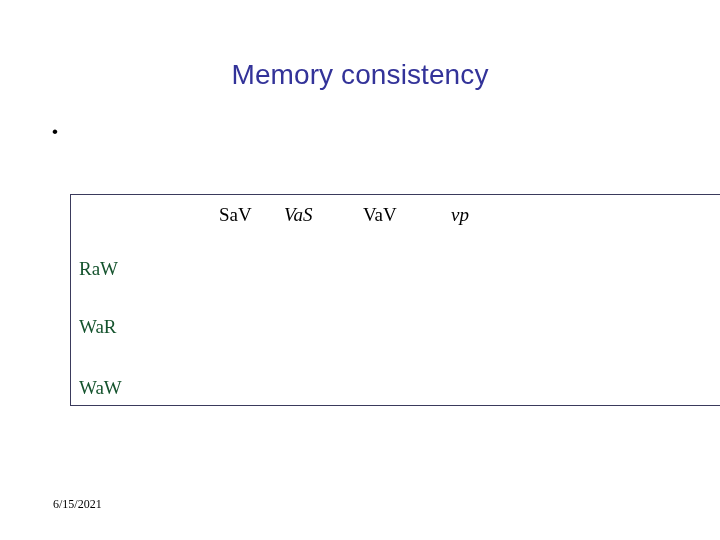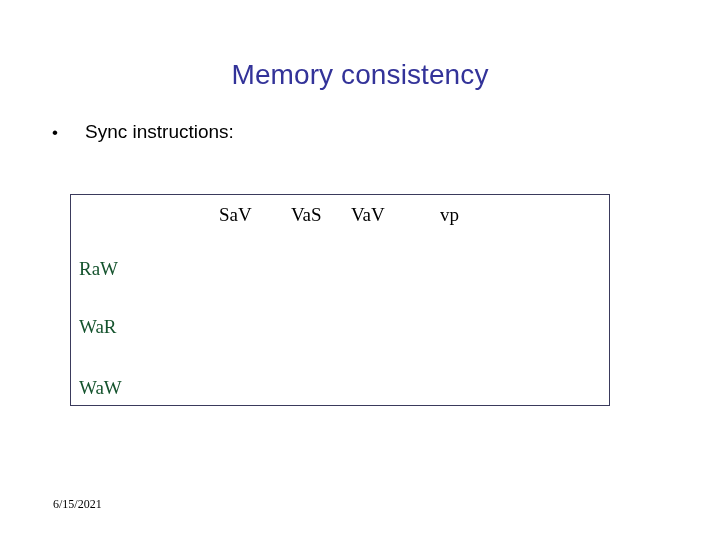--- a/index.html
+++ b/index.html
@@ -61,21 +61,21 @@
   .bullet-text {
     margin-left: 16px;
     white-space: nowrap;
   }
 
   
   .matrix {
     position: absolute;
     left: 70px;
     top: 194px;
-    width: 540px;
+    width: 651px;
     height: 212px;
     border: 1px solid #3a3a5c;
     box-sizing: border-box;
     background: transparent;
     text-align: right;
   }
 
   .matrix-header {
     position: absolute;
     left: 0;
@@ -86,23 +86,23 @@
   .col-head {
     position: absolute;
     top: 0;
     font-family: "Liberation Serif", serif;
     font-size: 19px;
     line-height: 28px;
     color: #000000;
     white-space: nowrap;
   }
   .col-head.c0 { left: 148px; }
-  .col-head.c1 { left: 220px; }
-  .col-head.c2 { left: 280px; }
-  .col-head.c3 { left: 369px; }
+  .col-head.c1 { left: 213px; font-style: italic; }
+  .col-head.c2 { left: 292px; }
+  .col-head.c3 { left: 380px; font-style: italic; }
 
   .row-label {
     position: absolute;
     left: 8px;
     font-family: "Liberation Serif", serif;
     font-size: 19px;
     line-height: 26px;
     color: #14532d;
     white-space: nowrap;
   }
@@ -135,21 +135,20 @@
 </style>
 </head>
 <body>
 
 <div class="slide">
 
   <div class="slide-title">Memory consistency</div>
 
   <div class="bullet-row">
     <span class="bullet-dot">•</span>
-    <span class="bullet-text">Sync instructions:</span>
   </div>
 
   <div class="matrix">
 
     <div class="matrix-header">
       <span class="col-head c0">SaV</span>
       <span class="col-head c1">VaS</span>
       <span class="col-head c2">VaV</span>
       <span class="col-head c3">vp</span>
     </div>

